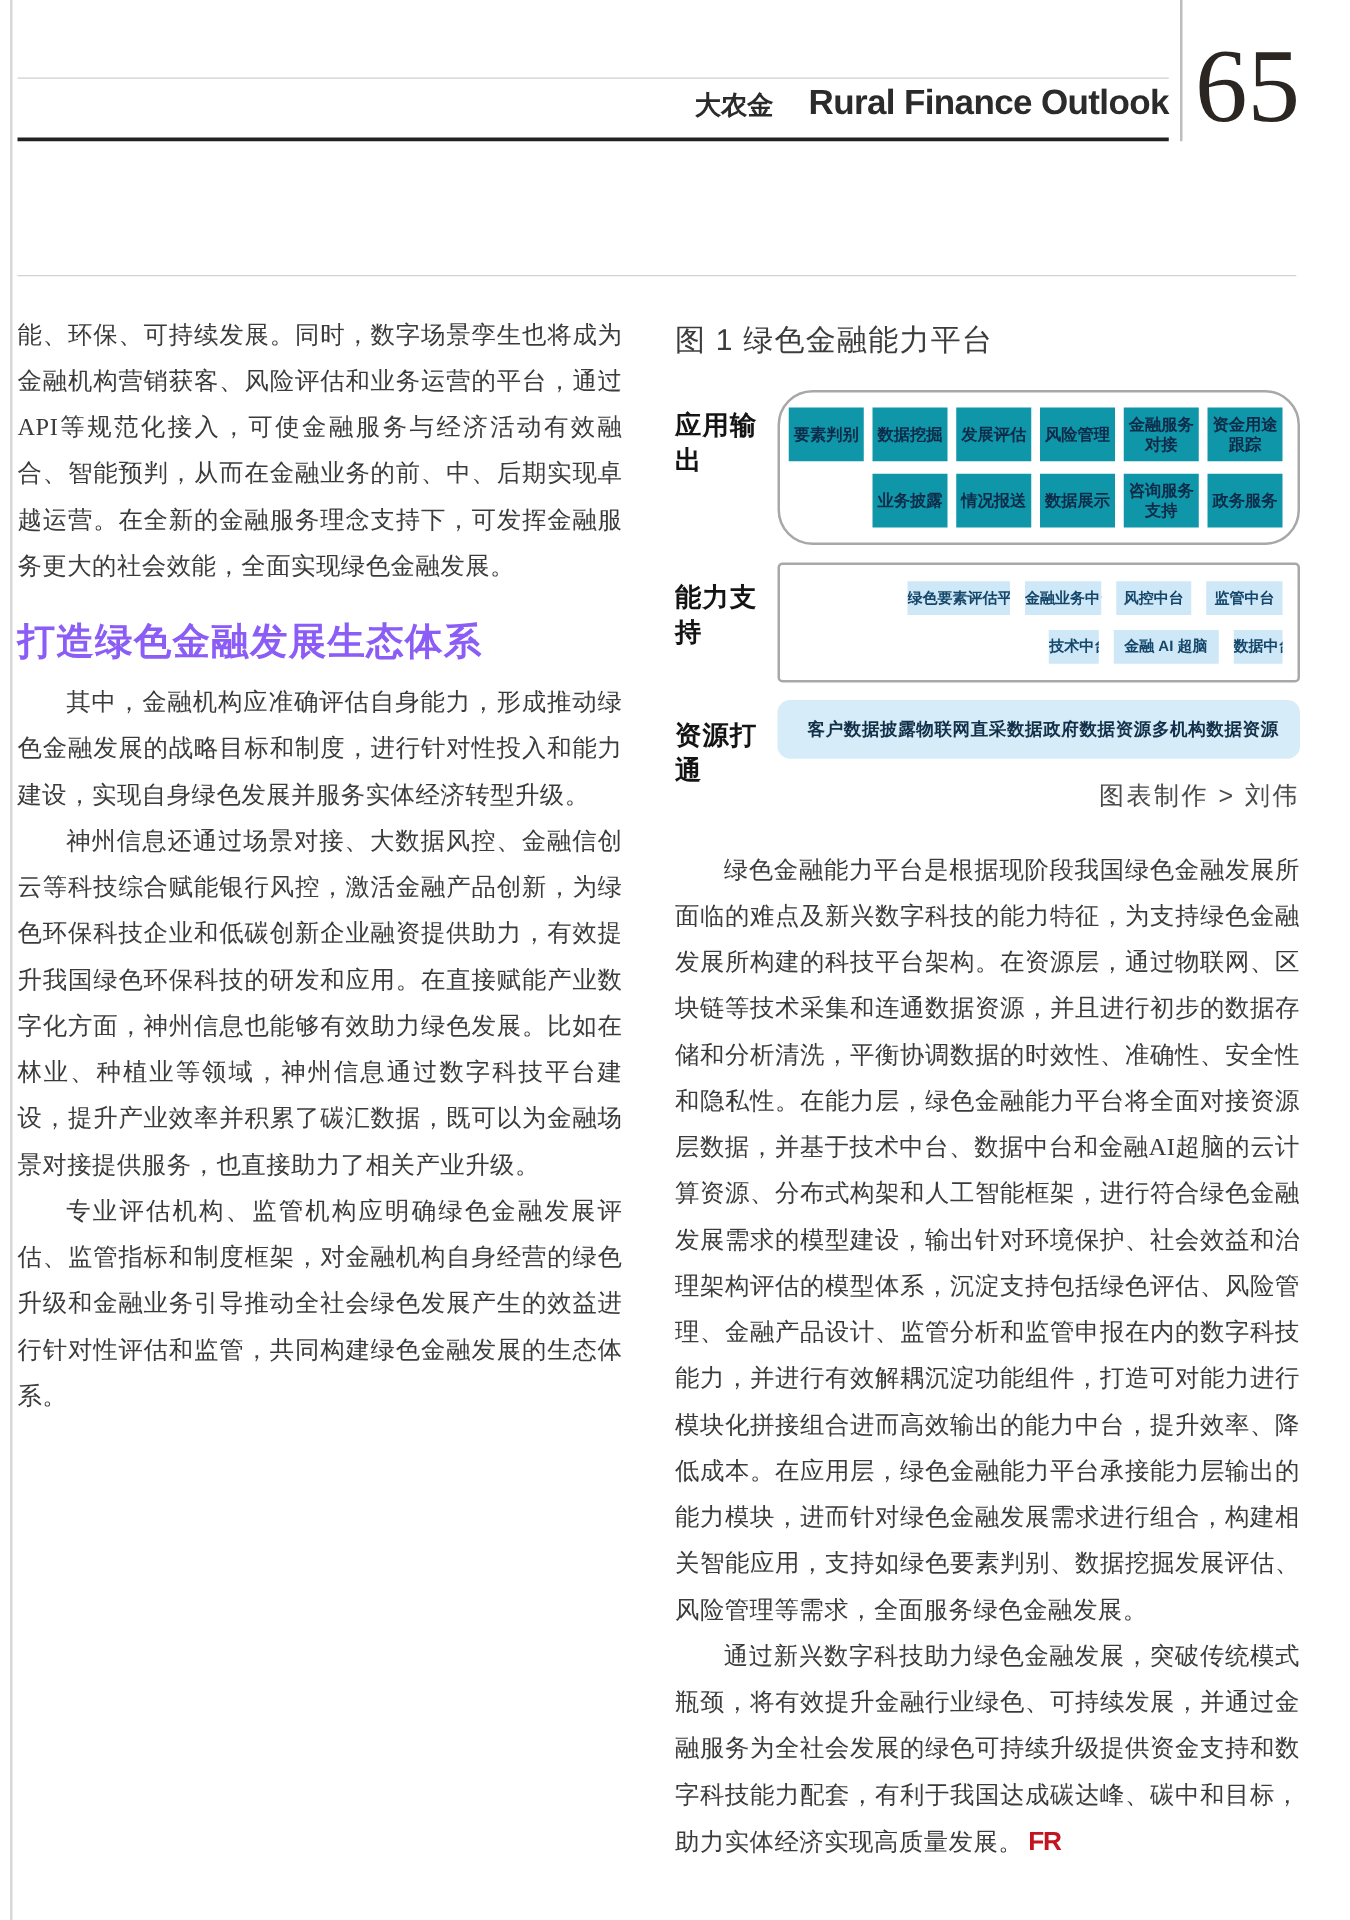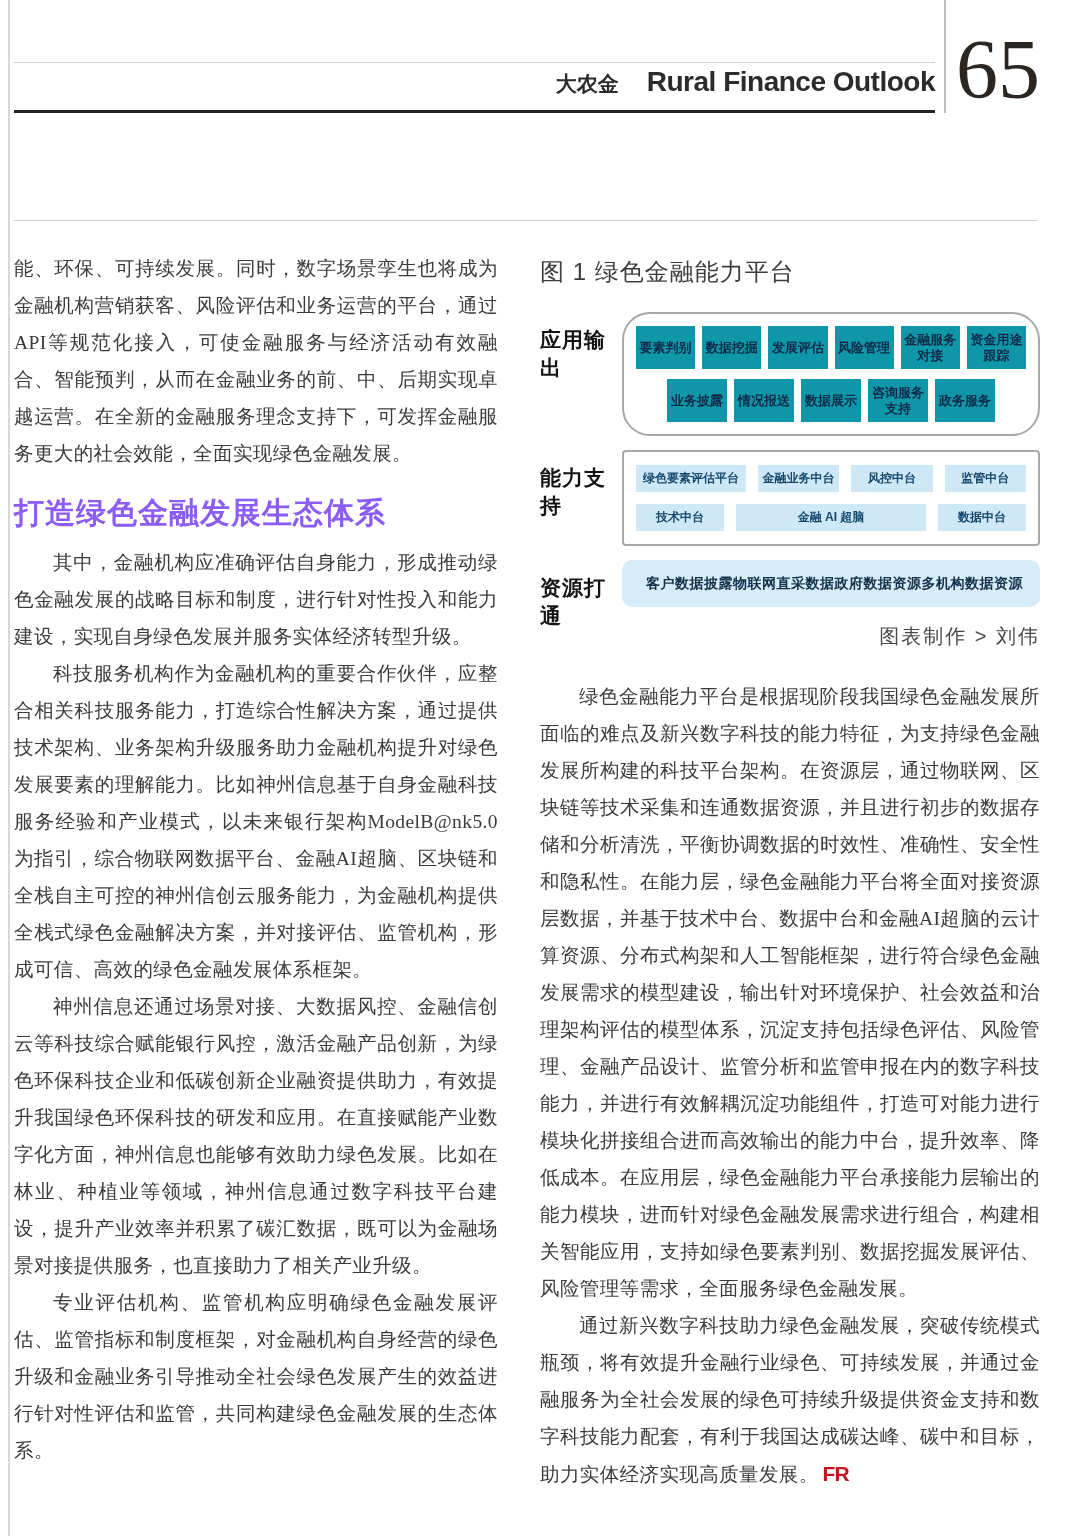--- a/index.html
+++ b/index.html
@@ -52,21 +52,21 @@
     font-family:"Liberation Sans", sans-serif;
     font-size:24px; color:#3c3c3c; letter-spacing:1px;
     margin:6px 0 24px 0;
   }
   .figure-section { position:relative; margin-bottom:14px; }
   .figure-label {
     position:absolute; left:0; top:14px; width:80px;
     font-family:"Liberation Sans", sans-serif;
     font-size:21px; font-weight:700; color:#141414; letter-spacing:1px;
   }
-  .panel { margin-left:82px; }
+  .panel { margin-left:82px;align-items:flex-end; }
   .panel.outlined {
     border:2px solid #a8a8a8; border-radius:28px;
     padding:12px 12px; background:#ffffff;
     display:flex; flex-direction:column; gap:10px;
   }
   .panel.outlined2 {
     border:2px solid #a8a8a8; border-radius:4px;
     padding:13px 12px; background:#ffffff;
     display:flex; flex-direction:column; gap:12px;
   }
@@ -121,21 +121,20 @@
   <span class="journal-zh">大农金</span>
   <span class="journal-en">Rural Finance Outlook</span>
 </div>
 <div class="page-number">65</div>
 
 <div class="col-left">
   <p class="body-para">能、环保、可持续发展。同时，数字场景孪生也将成为金融机构营销获客、风险评估和业务运营的平台，通过API等规范化接入，可使金融服务与经济活动有效融合、智能预判，从而在金融业务的前、中、后期实现卓越运营。在全新的金融服务理念支持下，可发挥金融服务更大的社会效能，全面实现绿色金融发展。</p>
   <h2 class="section-heading">打造绿色金融发展生态体系</h2>
   <div id="left-paras">
       <p class="body-para indent">其中，金融机构应准确评估自身能力，形成推动绿色金融发展的战略目标和制度，进行针对性投入和能力建设，实现自身绿色发展并服务实体经济转型升级。</p>
-      <p class="body-para indent">科技服务机构作为金融机构的重要合作伙伴，应整合相关科技服务能力，打造综合性解决方案，通过提供技术架构、业务架构升级服务助力金融机构提升对绿色发展要素的理解能力。比如神州信息基于自身金融科技服务经验和产业模式，以未来银行架构ModelB@nk5.0为指引，综合物联网数据平台、金融AI超脑、区块链和全栈自主可控的神州信创云服务能力，为金融机构提供全栈式绿色金融解决方案，并对接评估、监管机构，形成可信、高效的绿色金融发展体系框架。</p>
       <p class="body-para indent">神州信息还通过场景对接、大数据风控、金融信创云等科技综合赋能银行风控，激活金融产品创新，为绿色环保科技企业和低碳创新企业融资提供助力，有效提升我国绿色环保科技的研发和应用。在直接赋能产业数字化方面，神州信息也能够有效助力绿色发展。比如在林业、种植业等领域，神州信息通过数字科技平台建设，提升产业效率并积累了碳汇数据，既可以为金融场景对接提供服务，也直接助力了相关产业升级。</p>
       <p class="body-para indent">专业评估机构、监管机构应明确绿色金融发展评估、监管指标和制度框架，对金融机构自身经营的绿色升级和金融业务引导推动全社会绿色发展产生的效益进行针对性评估和监管，共同构建绿色金融发展的生态体系。</p>
     </div>
 </div>
 
 <div class="col-right">
   <div class="figure-title">图 1 绿色金融能力平台</div>
   <div id="figure-sections">
       <div class="figure-section">
         <div class="figure-label">应用输出</div>

